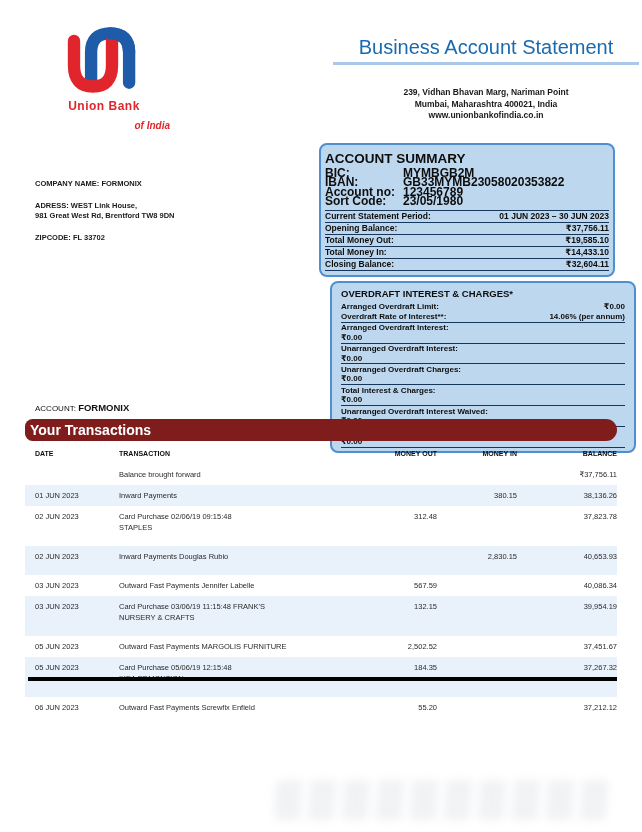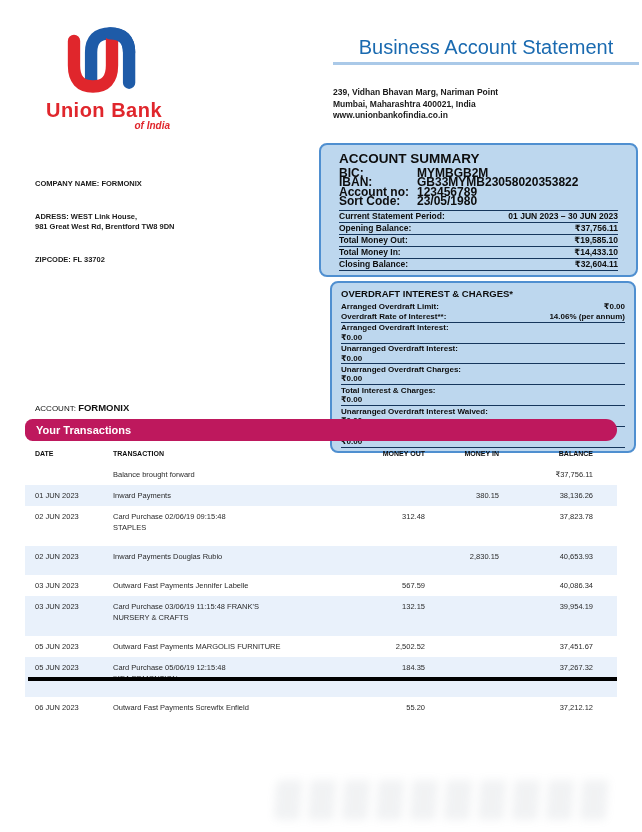--- a/index.html
+++ b/index.html
@@ -4,59 +4,59 @@
 <style>
   * { margin:0; padding:0; box-sizing:border-box; }
   html,body { background:#ffffff; }
   .page {
     position:relative; width:642px; height:832px; background:#fff; overflow:hidden;
     font-family:"Liberation Sans","DejaVu Sans",sans-serif; color:#1a1a1a;
   }
   
   .logo-svg { position:absolute; left:55px; top:16px; width:95px; height:84px; }
   .brand-name { position:absolute; left:34px; top:99px; width:140px; text-align:center;
-    font-size:20px; font-weight:bold; color:#e0262c; letter-spacing:0.5px; }
+    font-size:12px; font-weight:bold; color:#e0262c; letter-spacing:0.5px; }
   .brand-tagline { position:absolute; left:34px; top:120px; width:136px; text-align:right;
     font-size:10px; font-style:italic; font-weight:bold; color:#e0262c; }
   
   .head-right { position:absolute; left:333px; top:36px; width:306px; }
   .doc-title { font-size:20px; font-weight:400; color:#1a6ab0; text-align:center; }
   .title-rule { height:3px; background:#aac9e8; margin-top:3px; }
-  .bank-address { margin-top:22px; text-align:left; font-size:8.5px; font-weight:bold;
+  .bank-address { margin-top:22px; text-align:center; font-size:8.5px; font-weight:bold;
     line-height:11.5px; color:#1a1a1a; }
   
   .company-block { position:absolute; left:35px; top:179px; font-size:7.5px; font-weight:bold;
     color:#1a1a1a; line-height:10px; }
-  .company-gap { margin-top:23px; }
+  .company-gap { margin-top:12px; }
   
   .blue-box { position:absolute; background:#bdd7ee; border:2px solid #4f8fd0; border-radius:8px; }
-  .summary-box { left:319px; top:143px; width:319px; padding:5px 18px 4px; }
+  .summary-box { left:319px; top:143px; width:296px; padding:5px 4px 4px; }
   .summary-title { font-size:13.5px; font-weight:bold; color:#0d0d0d; margin:1px 0 3px; }
   .irow { display:flex; font-size:12px; font-weight:bold; line-height:9.4px; color:#0d0d0d; }
   .ilabel { width:78px; flex:none; }
   .value-rows { margin-top:3px; }
   .vrow { display:flex; justify-content:space-between; font-size:8.5px; font-weight:bold;
     line-height:10px; color:#0d0d0d; padding:0.5px 0; }
   .value-rows .vrow { border-top:1.5px solid #16365c; }
   .value-rows .vrow:last-child { border-bottom:1.5px solid #16365c; }
   .overdraft-box { left:330px; top:281px; width:306px; padding:4px 9px 3px; }
   .od-title { font-size:9.5px; font-weight:bold; color:#0d0d0d; margin:1px 0 2px; }
   .od-rows .vrow { font-size:8px; line-height:9.4px; }
   .od-rows .vrow:nth-child(n+3) { border-top:1.4px solid #16365c;flex-direction:column; }
   .od-rows .vrow:last-child { border-bottom:1.4px solid #16365c; }
   
   .account-line { position:absolute; left:35px; top:402px; font-size:8px; color:#111; }
   .account-line b { font-size:9.5px; }
   .tx-banner { position:absolute; left:25px; top:419px; width:592px; height:22px;
-    background:#be185d; border-radius:9px 13px 13px 9px; color:#fff; font-size:11px;
-    font-weight:bold; line-height:22px; padding-left:11px; }
+    background:#7f1d1d; border-radius:9px 13px 13px 9px; color:#fff; font-size:14px;
+    font-weight:bold; line-height:22px; padding-left:5px; }
   
   .tx-table { position:absolute; left:25px; top:445px; width:592px; }
   .tx-head, .tx-row { display:grid; grid-template-columns:78px 216px 96px 74px 94px;
-    padding:5px 0 5px 10px; }
+    column-gap:6px; padding:5px 0 5px 10px; }
   .tx-head { font-size:7px; font-weight:bold; color:#0d0d0d; padding-bottom:7px; }
   .tx-row { font-size:7.5px; color:#2b2b2b; line-height:11px; }
   .tx-body .tx-row:nth-child(even) { background:#e9f1fb; }
   .tx-row.tall { padding-bottom:13px; }
   .c-out, .c-in, .c-bal { text-align:right; }
   
   .end-rule { position:absolute; left:28px; top:677px; width:589px; height:4px; background:#000; }
   .watermark { position:absolute; left:275px; top:780px; width:335px; height:40px; opacity:0.12;
     filter:blur(4px); transform:skewX(-4deg); border-radius:6px;
     background:repeating-linear-gradient(90deg,#8f9aa6 0 26px, transparent 26px 34px); }

